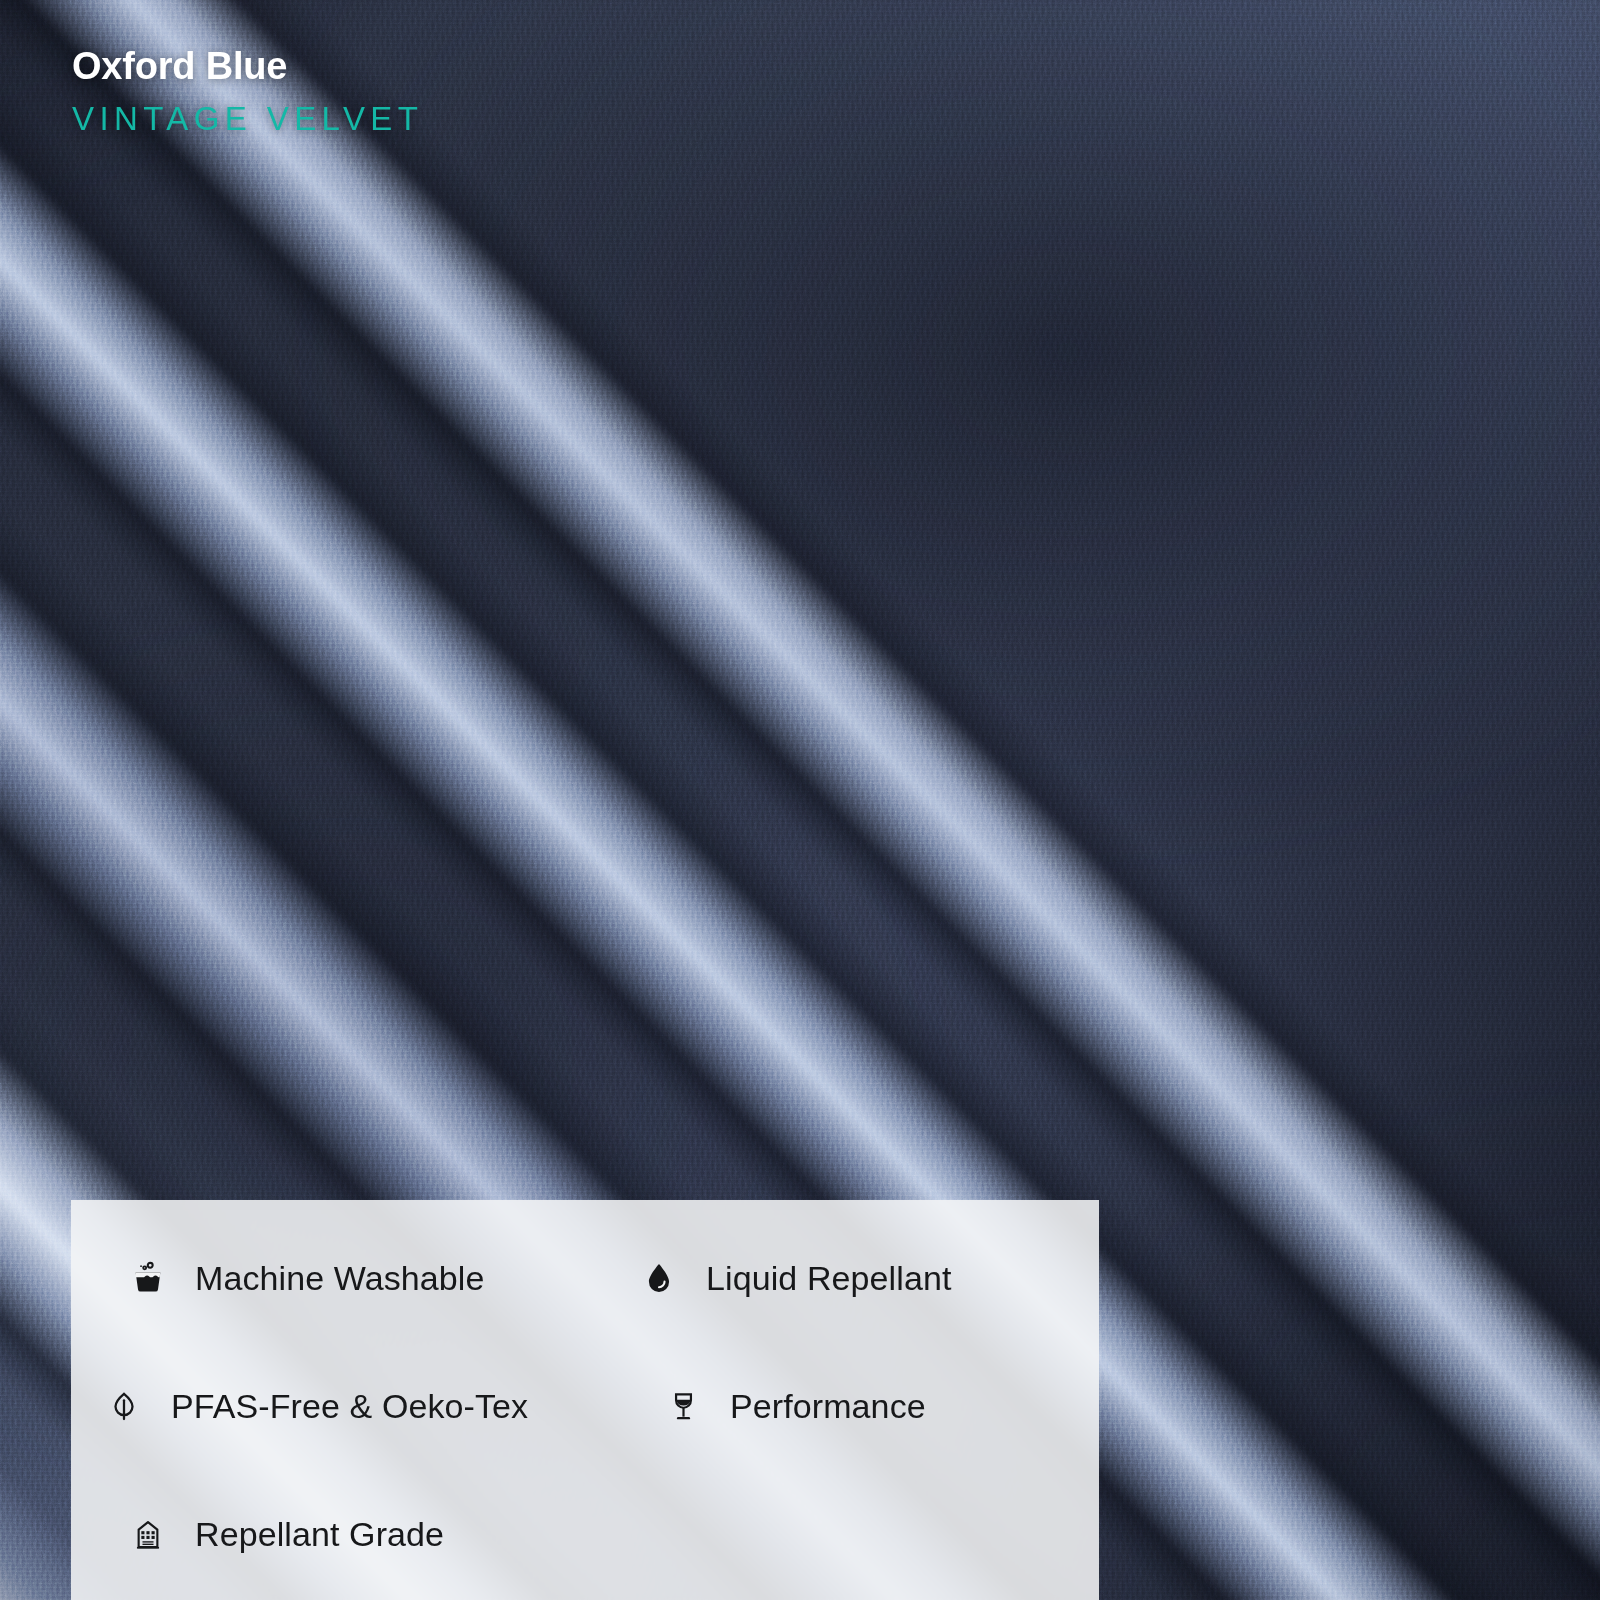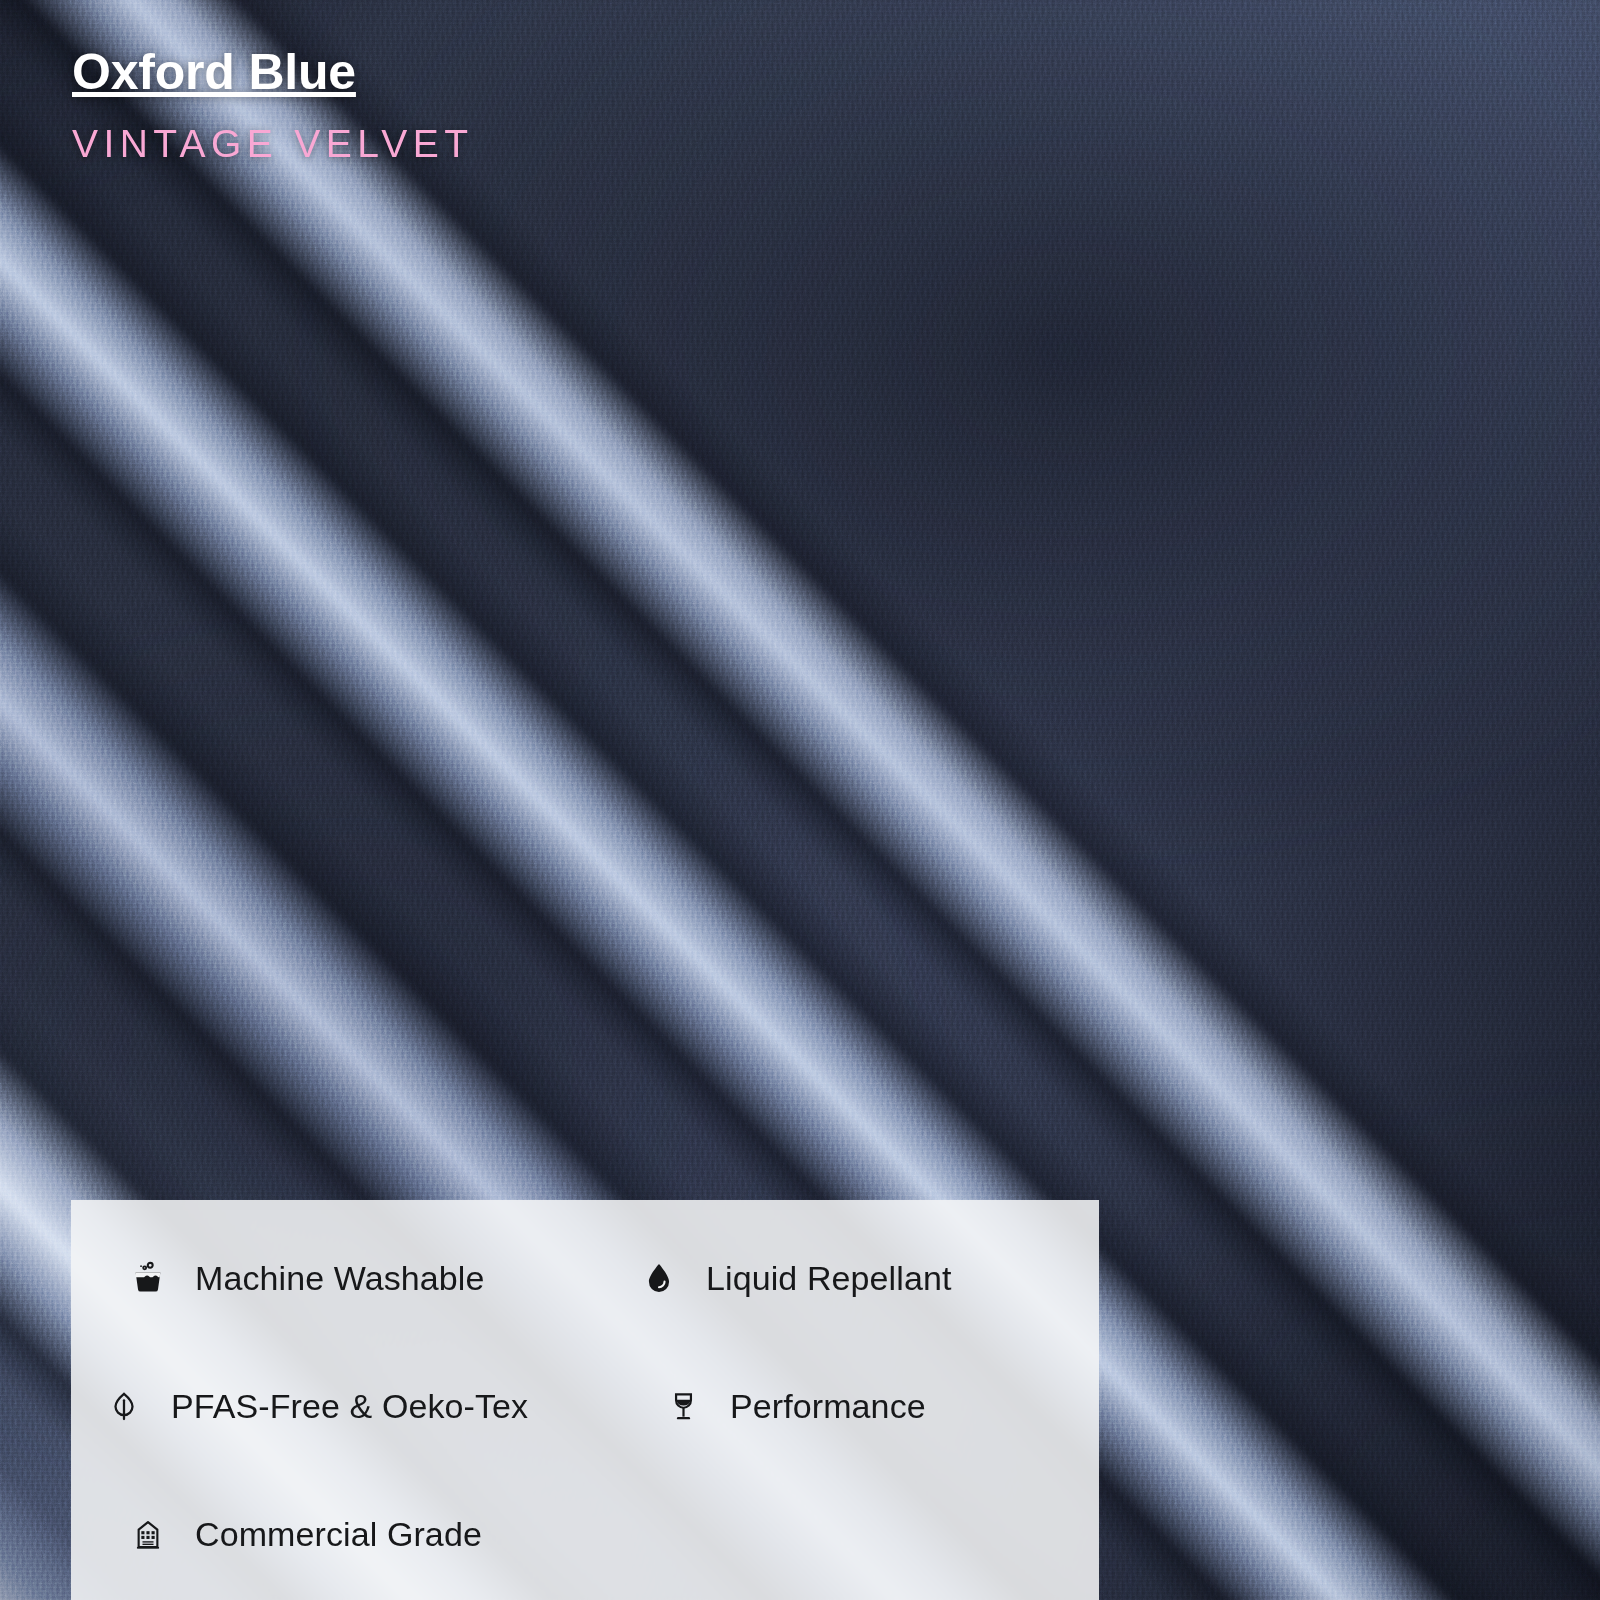--- a/index.html
+++ b/index.html
@@ -130,28 +130,27 @@
   }
 
   .f-vig{
     position:absolute; inset:0;
     background:radial-gradient(125% 115% at 50% 46%, rgba(0,0,0,0) 52%, rgba(4,6,12,.52) 100%);
   }
 
   
   .header{ position:absolute; left:72px; top:46px; }
   .title{
-    font-size:50px; font-weight:700; color:#ffffff;
+    font-size:38px; font-weight:700; color:#ffffff;
     letter-spacing:-0.2px; line-height:1.06;
     text-shadow:0 1px 10px rgba(0,0,0,.42);
-    text-decoration:underline;
   }
   .subtitle{
-    margin-top:25px;
-    font-size:39px; font-weight:300; color:#f9a8d4;
+    margin-top:16px;
+    font-size:33px; font-weight:300; color:#14b8a6;
     letter-spacing:5.4px; line-height:1;
     text-shadow:0 1px 8px rgba(0,0,0,.40);
   }
 
   
   .panel{
     position:absolute;
     left:71px; top:1200px;
     width:1028px; height:413px;
     background:rgba(244,245,246,.88);
@@ -263,19 +262,19 @@
             <rect x="14.5" y="9.3" width="2.2" height="2.2"></rect>
             <rect x="7.3" y="12.6" width="2.2" height="2.2"></rect>
             <rect x="10.9" y="12.6" width="2.2" height="2.2"></rect>
             <rect x="14.5" y="12.6" width="2.2" height="2.2"></rect>
           </g>
           <rect x="8.1" y="16.4" width="7.8" height="0.95" fill="#17181a"></rect>
           <rect x="8.1" y="18.1" width="7.8" height="0.95" fill="#17181a"></rect>
           <rect x="4.2" y="20.4" width="15.6" height="1.2" fill="#17181a"></rect>
         </svg>
       </span>
-      <span class="feat-lbl">Commercial Grade</span>
+      <span class="feat-lbl">Repellant Grade</span>
     </div>
 
     <div class="empty"></div>
   </div>
 
 </div>
 
 </body></html>

